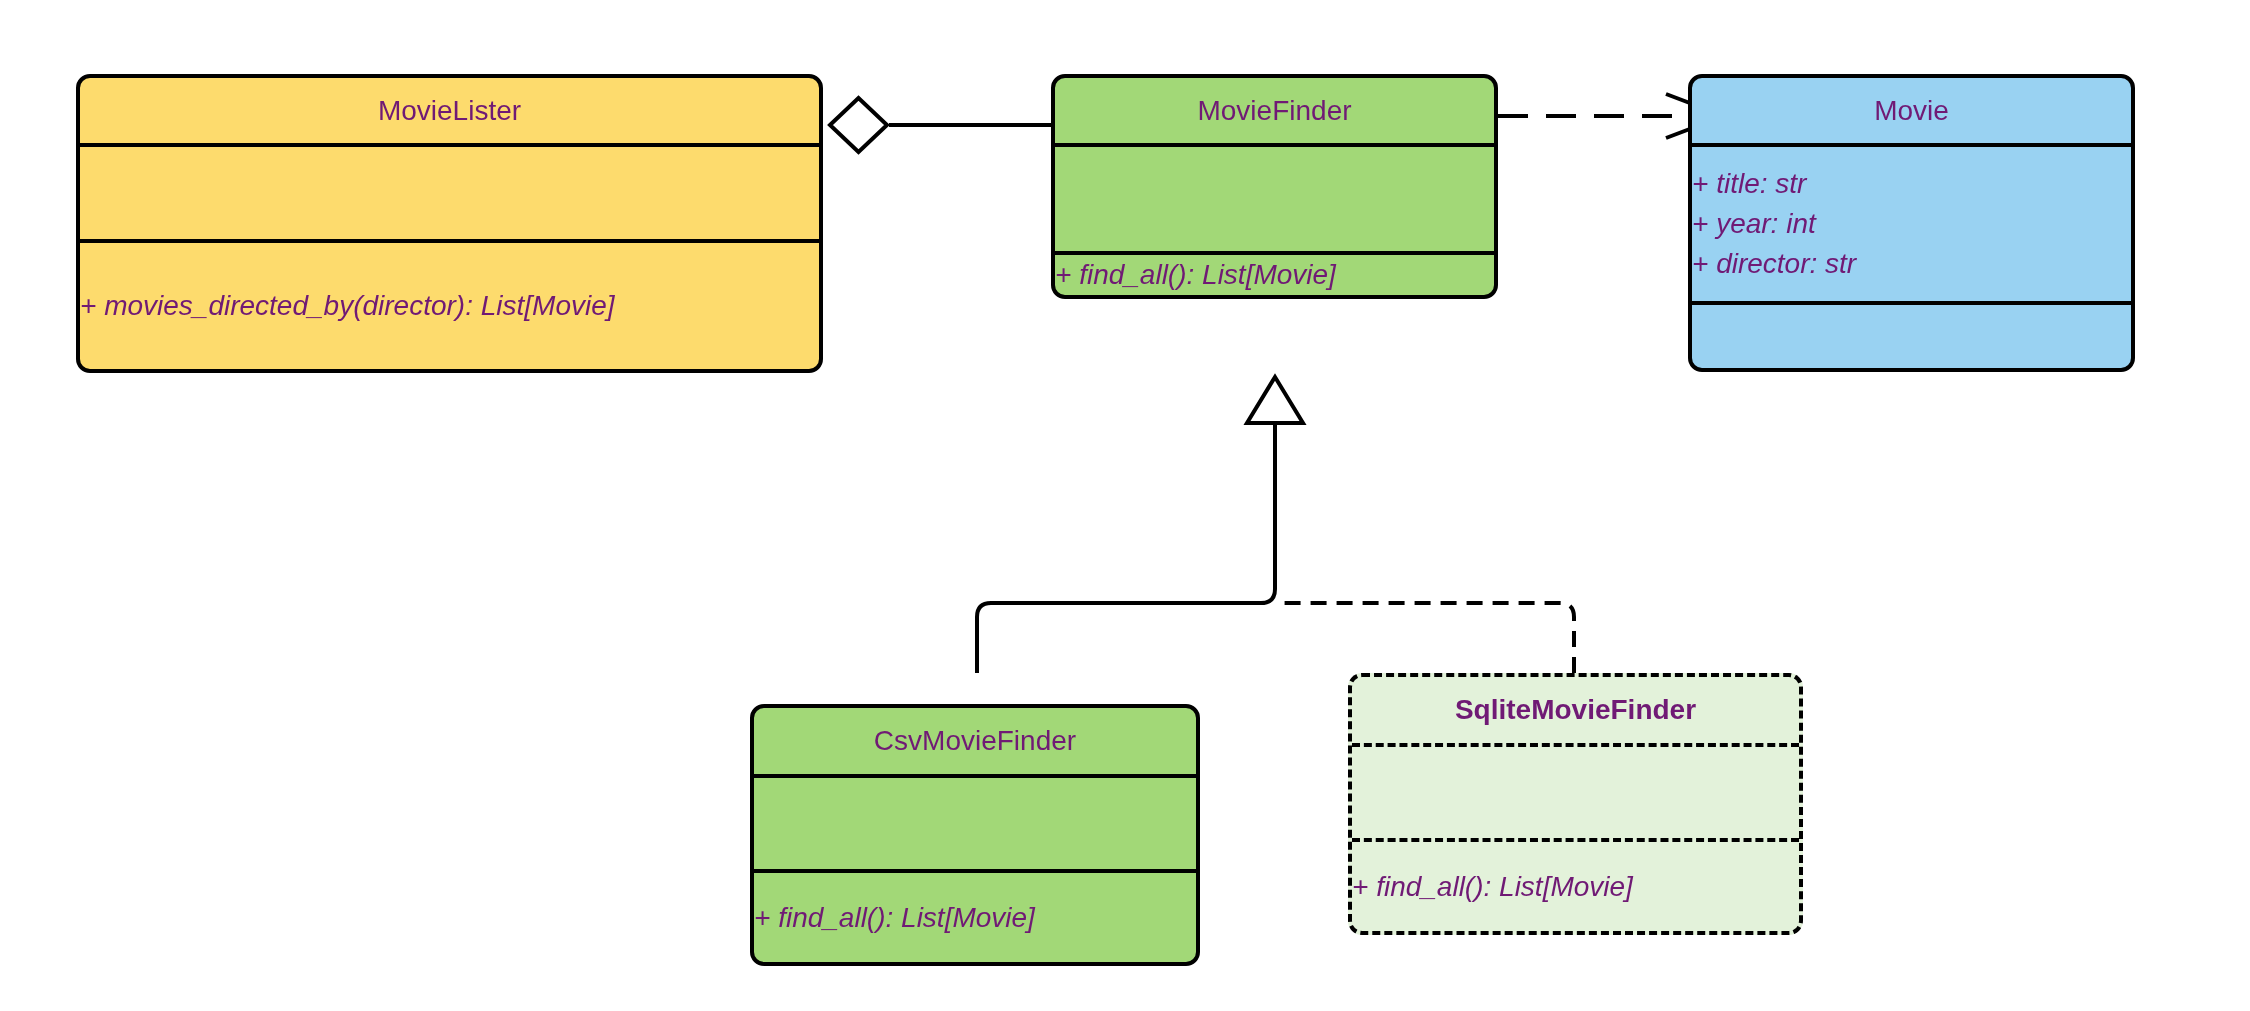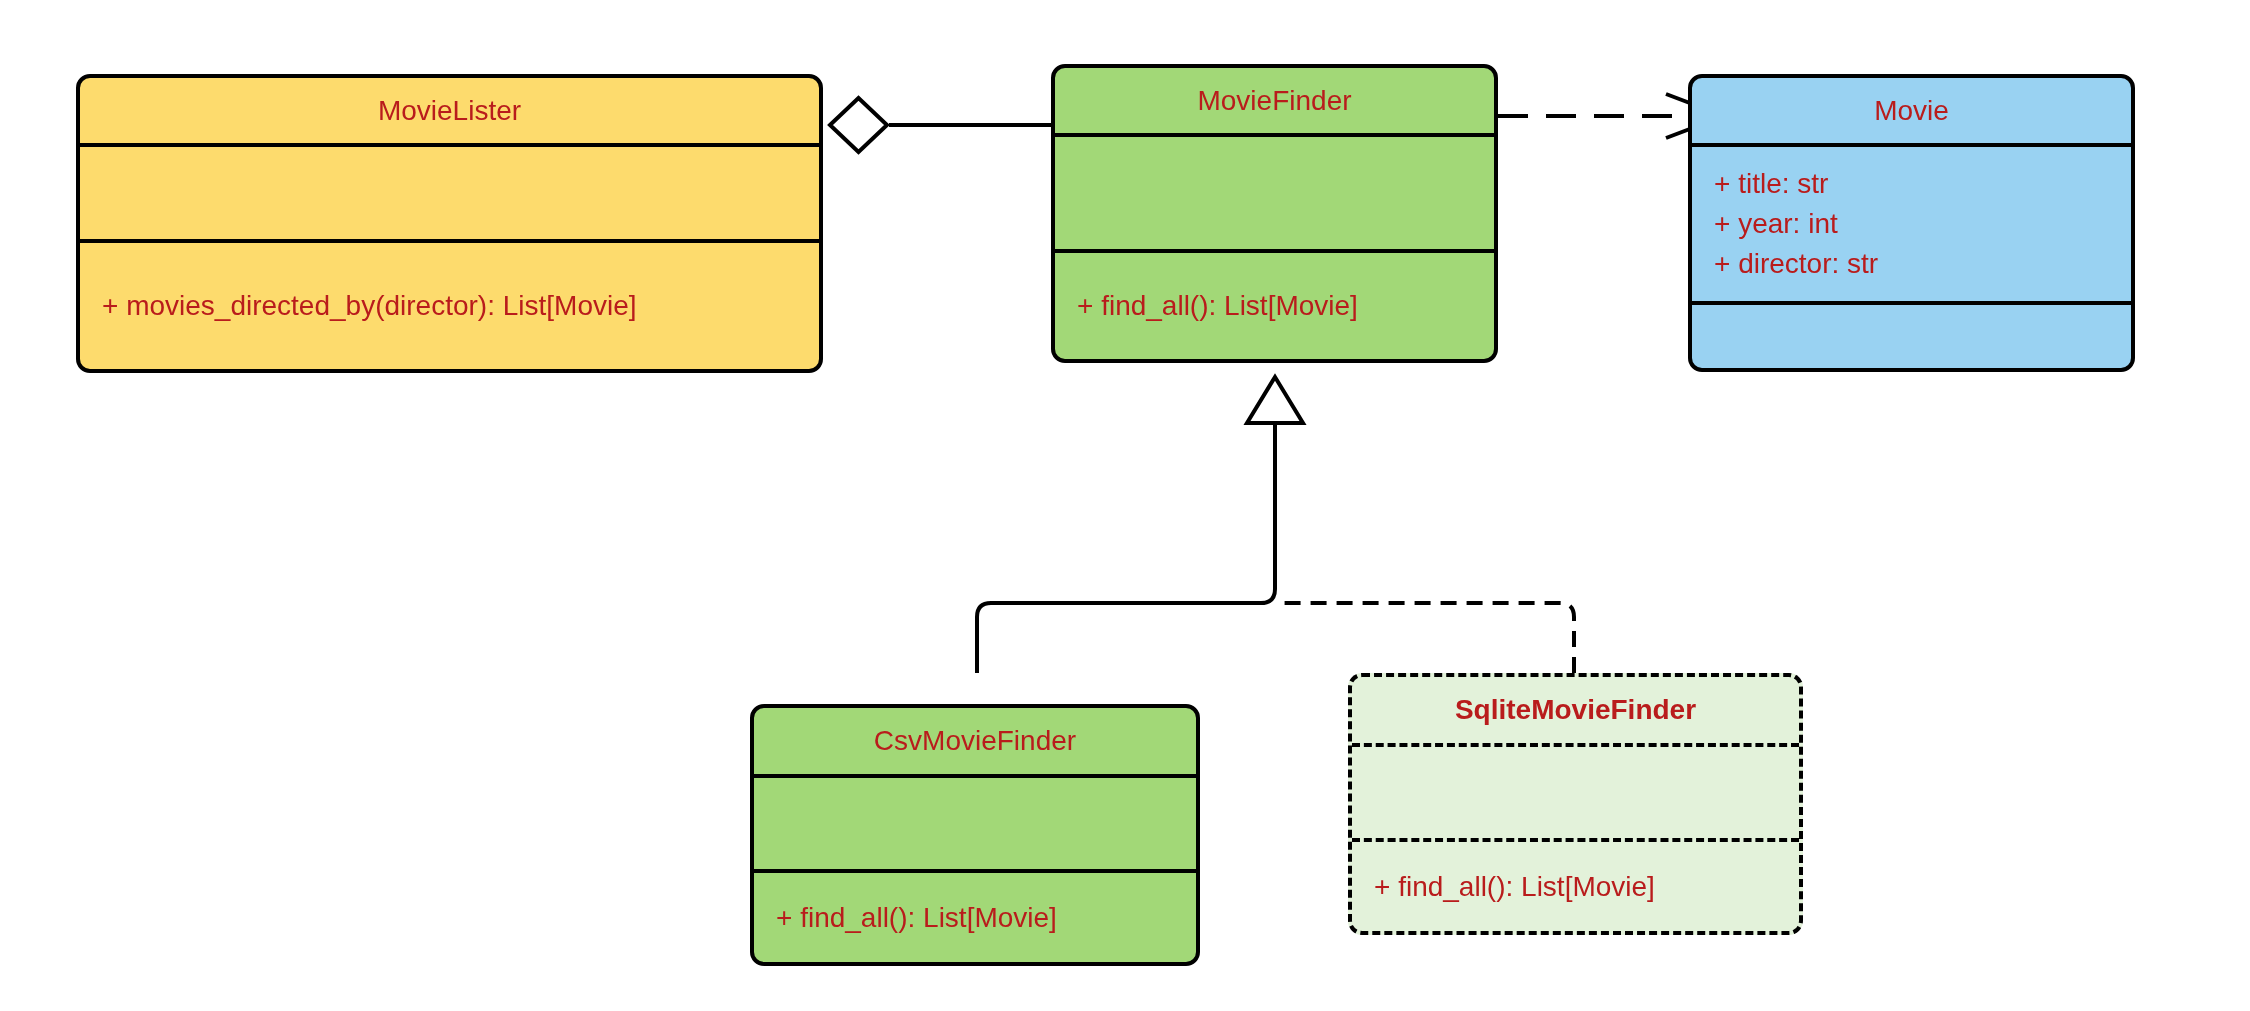--- a/index.html
+++ b/index.html
@@ -6,21 +6,21 @@
     margin: 0;
     padding: 0;
     background: #ffffff;
   }
   #canvas {
     position: relative;
     width: 2250px;
     height: 1011px;
     background: #ffffff;
     font-family: "Liberation Sans", sans-serif;
-    color: #b91c1c;
+    color: #701a75;
     overflow: hidden;
   }
   #connector-layer {
     position: absolute;
     left: 0; top: 0;
     width: 2250px;
     height: 1011px;
   }
   .class-box {
     position: absolute;
@@ -40,36 +40,36 @@
     justify-content: center;
     font-size: 28px;
     flex: 0 0 auto;
   }
   .sec-attrs, .sec-methods {
     box-sizing: border-box;
     border-top: 4px solid #000000;
     display: flex;
     flex-direction: column;
     justify-content: center;
-    padding-left: 22px;
     padding-right: 10px;
     font-size: 28px;
     line-height: 40px;
+    font-style: italic;
   }
   .dashed .sec-attrs, .dashed .sec-methods {
     border-top-style: dashed;
   }
   .sec-methods { flex: 1 1 auto; gap: 34px; }
 
   
   #box-movie-lister  { left: 76px;   top: 74px;  width: 747px; height: 299px; background: #FDDB6D; }
   #box-movie-lister .sec-title   { height: 65px; }
   #box-movie-lister .sec-attrs   { height: 96px; }
 
-  #box-movie-finder  { left: 1051px; top: 64px;  width: 447px; height: 299px; background: #A2D877; }
+  #box-movie-finder  { left: 1051px; top: 74px;  width: 447px; height: 225px; background: #A2D877; }
   #box-movie-finder .sec-title   { height: 65px; }
   #box-movie-finder .sec-attrs   { height: 116px; }
 
   #box-movie         { left: 1688px; top: 74px;  width: 447px; height: 298px; background: #99D2F2; }
   #box-movie .sec-title          { height: 65px; }
   #box-movie .sec-attrs          { height: 158px; }
 
   #box-csv-movie-finder    { left: 750px;  top: 673px; width: 450px; height: 262px; background: #A2D877; margin-top: 31px; }
   #box-csv-movie-finder .sec-title { height: 66px; }
   #box-csv-movie-finder .sec-attrs { height: 95px; }

